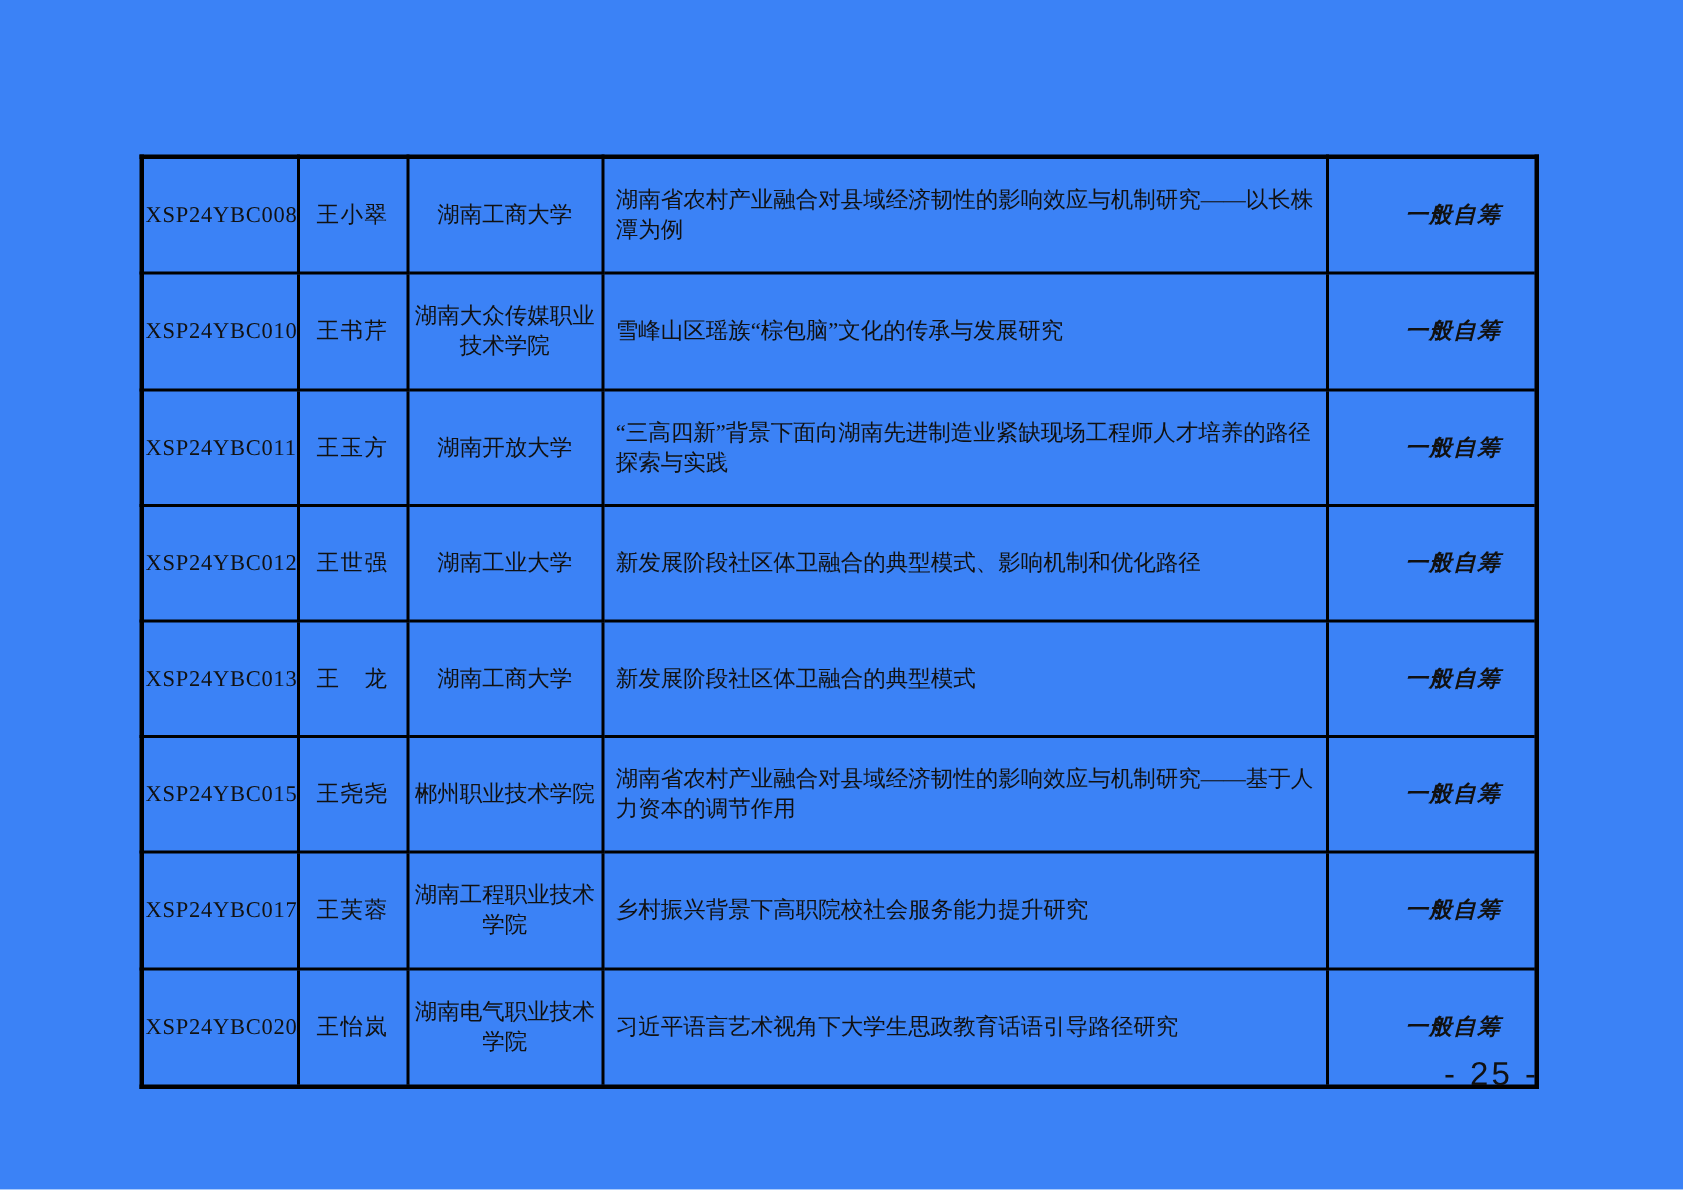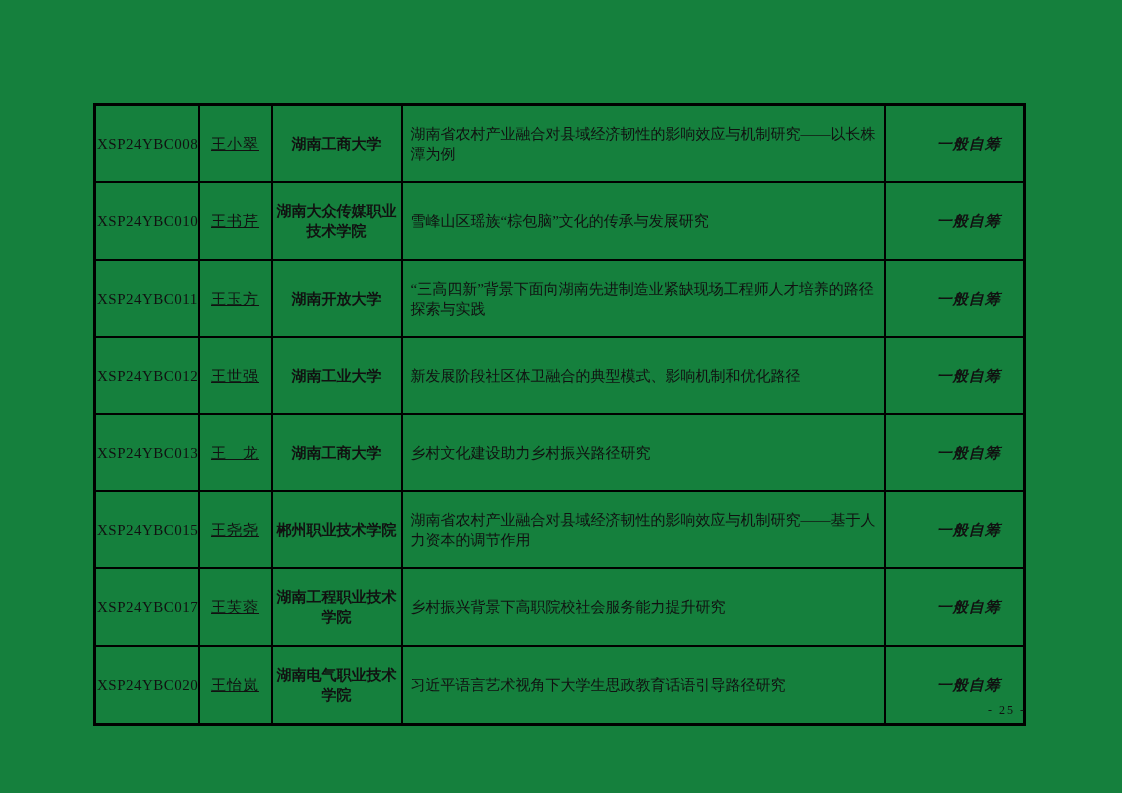--- a/index.html
+++ b/index.html
@@ -4,21 +4,21 @@
 <style>
   html, body {
     margin: 0;
     padding: 0;
     background: #ffffff;
   }
   .page {
     position: relative;
     width: 1122px;
     height: 793px;
-    background: #15803d;
+    background: #3b82f6;
     font-family: "Liberation Serif", "DejaVu Serif", serif;
     color: #111111;
     overflow: hidden;
   }
   table.projects {
     position: absolute;
     left: 93px;
     top: 103px;
     width: 930px;
     border-collapse: collapse;
@@ -40,46 +40,44 @@
   col.c-fund { width: 140px; }
 
   td.cell-id {
     text-align: center;
     font-family: "Liberation Serif", "DejaVu Serif", serif;
     letter-spacing: 0.5px;
   }
   td.cell-name {
     text-align: center;
     letter-spacing: 1px;
-    text-decoration: underline;
   }
   td.cell-institution {
     text-align: center;
     padding: 18px 2px;
-    font-weight: bold;
   }
   td.cell-title {
     text-align: left;
     padding: 1px 6px 1px 8px;
   }
   td.cell-funding {
     text-align: center;
     font-weight: bold;
     font-style: italic;
     letter-spacing: 1px;
     padding-left: 30px;
   }
   .page-number {
     position: absolute;
     top: 703px;
     right: 96px;
-    font-size: 12px;
+    font-size: 22px;
     letter-spacing: 2px;
     color: #111111;
-    font-family: Liberation Serif, serif;
+    font-family: Liberation Sans, sans-serif;
   }
 </style>
 </head>
 <body>
 
 <div class="page">
 
   <table class="projects">
     <colgroup>
       <col class="c-id">
@@ -114,21 +112,21 @@
           <td class="cell-id">XSP24YBC012</td>
           <td class="cell-name">王世强</td>
           <td class="cell-institution">湖南工业大学</td>
           <td class="cell-title">新发展阶段社区体卫融合的典型模式、影响机制和优化路径</td>
           <td class="cell-funding">一般自筹</td>
         </tr>
         <tr>
           <td class="cell-id">XSP24YBC013</td>
           <td class="cell-name">王　龙</td>
           <td class="cell-institution">湖南工商大学</td>
-          <td class="cell-title">乡村文化建设助力乡村振兴路径研究</td>
+          <td class="cell-title">新发展阶段社区体卫融合的典型模式</td>
           <td class="cell-funding">一般自筹</td>
         </tr>
         <tr>
           <td class="cell-id">XSP24YBC015</td>
           <td class="cell-name">王尧尧</td>
           <td class="cell-institution">郴州职业技术学院</td>
           <td class="cell-title">湖南省农村产业融合对县域经济韧性的影响效应与机制研究——基于人力资本的调节作用</td>
           <td class="cell-funding">一般自筹</td>
         </tr>
         <tr>

